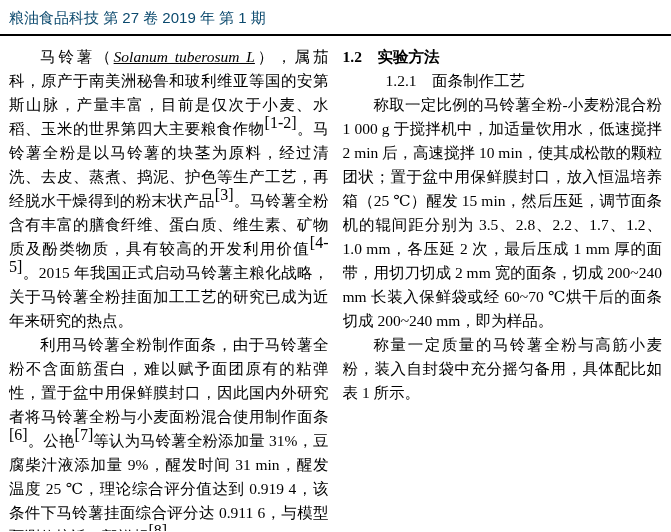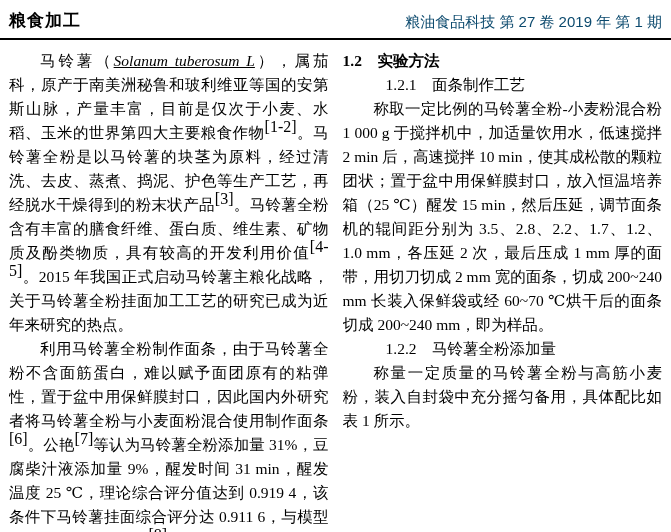--- a/index.html
+++ b/index.html
@@ -54,29 +54,27 @@
     font-size: 16px;
     vertical-align: 6px;
     line-height: 0;
   }
   .latin-italic { font-style: italic; text-decoration: underline; }
 </style>
 </head>
 <body>
 
 <header class="page-header">
-  <div class="section-title">粮食加工</div>
   <div class="journal-info">粮油食品科技 第 27 卷 2019 年 第 1 期</div>
 </header>
 
 <main class="columns">
   <div class="col">
       <p class="block para indent"><span class="run">马铃薯（</span><span class="run latin-italic">Solanum tuberosum L</span><span class="run">），属茄科，原产于南美洲秘鲁和玻利维亚等国的安第斯山脉，产量丰富，目前是仅次于小麦、水稻、玉米的世界第四大主要粮食作物</span><span class="run sup">[1-2]</span><span class="run">。马铃薯全粉是以马铃薯的块茎为原料，经过清洗、去皮、蒸煮、捣泥、护色等生产工艺，再经脱水干燥得到的粉末状产品</span><span class="run sup">[3]</span><span class="run">。马铃薯全粉含有丰富的膳食纤维、蛋白质、维生素、矿物质及酚类物质，具有较高的开发利用价值</span><span class="run sup">[4-5]</span><span class="run">。2015 年我国正式启动马铃薯主粮化战略，关于马铃薯全粉挂面加工工艺的研究已成为近年来研究的热点。</span></p>
       <p class="block para indent"><span class="run">利用马铃薯全粉制作面条，由于马铃薯全粉不含面筋蛋白，难以赋予面团原有的粘弹性，置于盆中用保鲜膜封口，因此国内外研究者将马铃薯全粉与小麦面粉混合使用制作面条</span><span class="run sup">[6]</span><span class="run">。公艳</span><span class="run sup">[7]</span><span class="run">等认为马铃薯全粉添加量 31%，豆腐柴汁液添加量 9%，醒发时间 31 min，醒发温度 25 ℃，理论综合评分值达到 0.919 4，该条件下马铃薯挂面综合评分达 0.911 6，与模型预测值接近。郭祥想</span><span class="run sup">[8]</span></p>
     </div>
   <div class="col">
       <p class="block heading-bold"><span class="run">1.2　实验方法</span></p>
       <p class="block heading"><span class="run">1.2.1　面条制作工艺</span></p>
       <p class="block para indent"><span class="run">称取一定比例的马铃薯全粉-小麦粉混合粉 1 000 g 于搅拌机中，加适量饮用水，低速搅拌 2 min 后，高速搅拌 10 min，使其成松散的颗粒团状；置于盆中用保鲜膜封口，放入恒温培养箱（25 ℃）醒发 15 min，然后压延，调节面条机的辊间距分别为 3.5、2.8、2.2、1.7、1.2、1.0 mm，各压延 2 次，最后压成 1 mm 厚的面带，用切刀切成 2 mm 宽的面条，切成 200~240 mm 长装入保鲜袋或经 60~70 ℃烘干后的面条切成 200~240 mm，即为样品。</span></p>
-      <p class="block heading"><span class="run">1.2.2　马铃薯全粉添加量</span></p>
       <p class="block para indent"><span class="run">称量一定质量的马铃薯全粉与高筋小麦粉，装入自封袋中充分摇匀备用，具体配比如表 1 所示。</span></p>
     </div>
 </main>
 
 </body></html>

